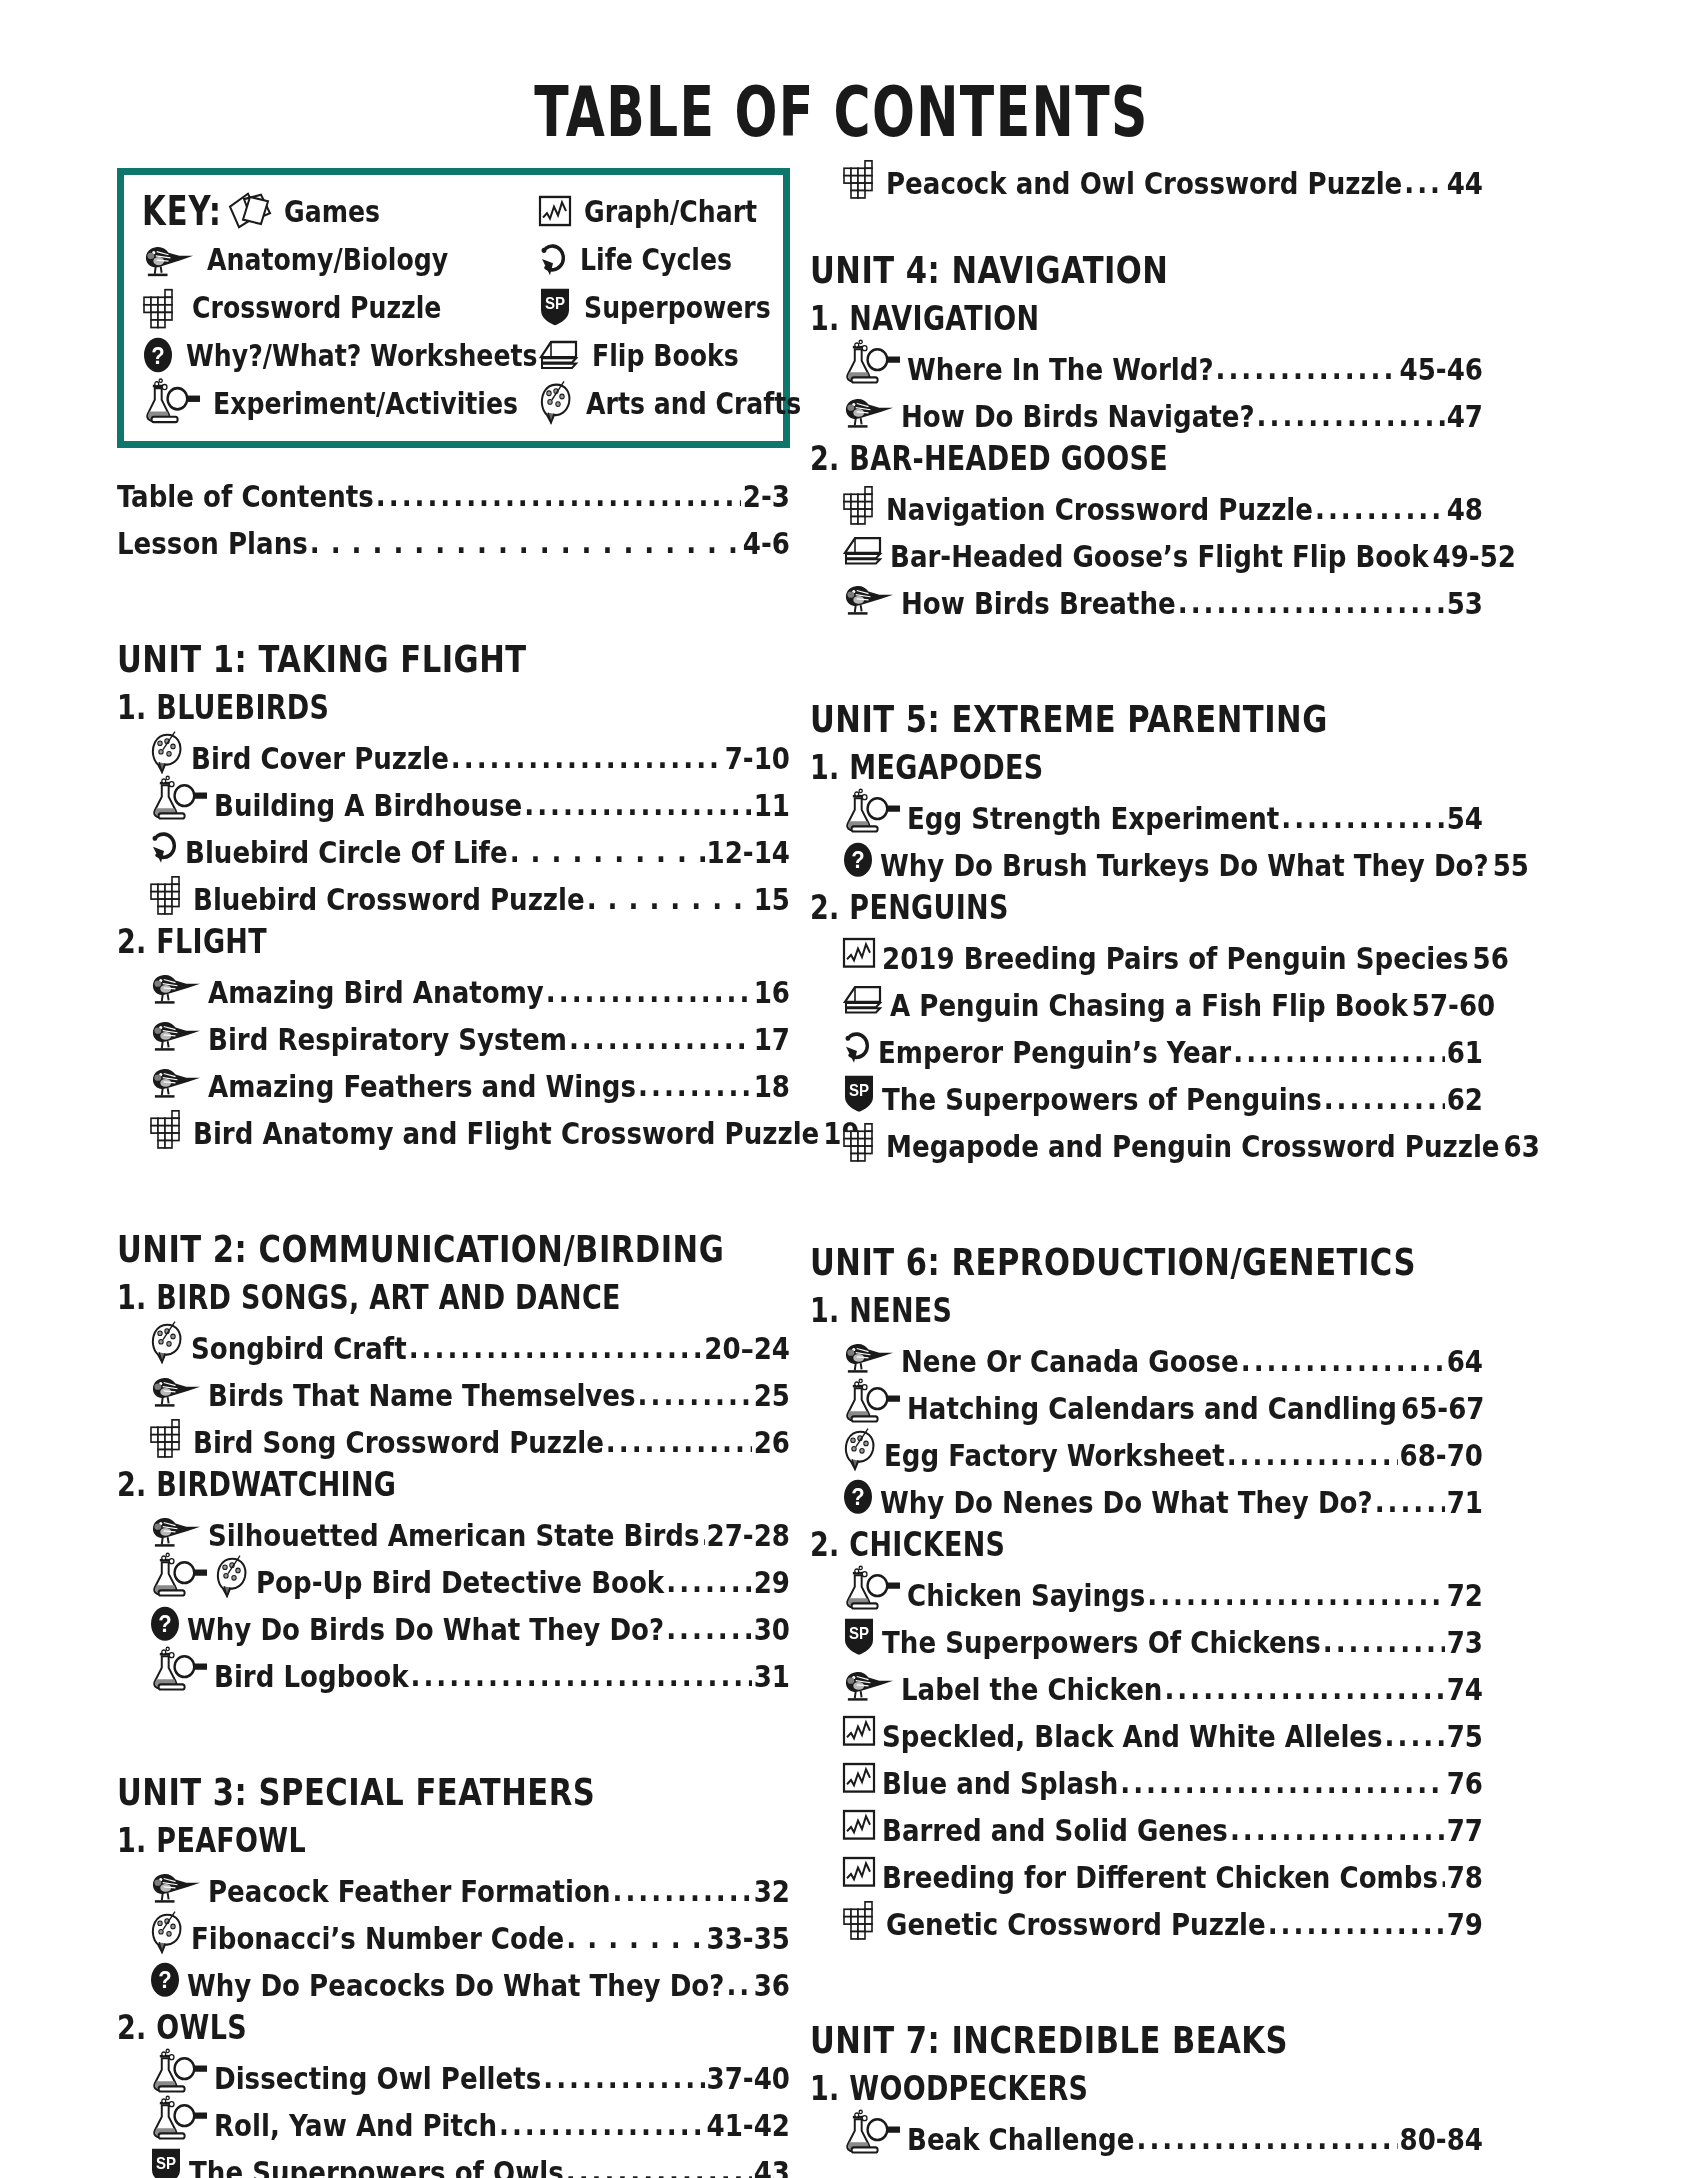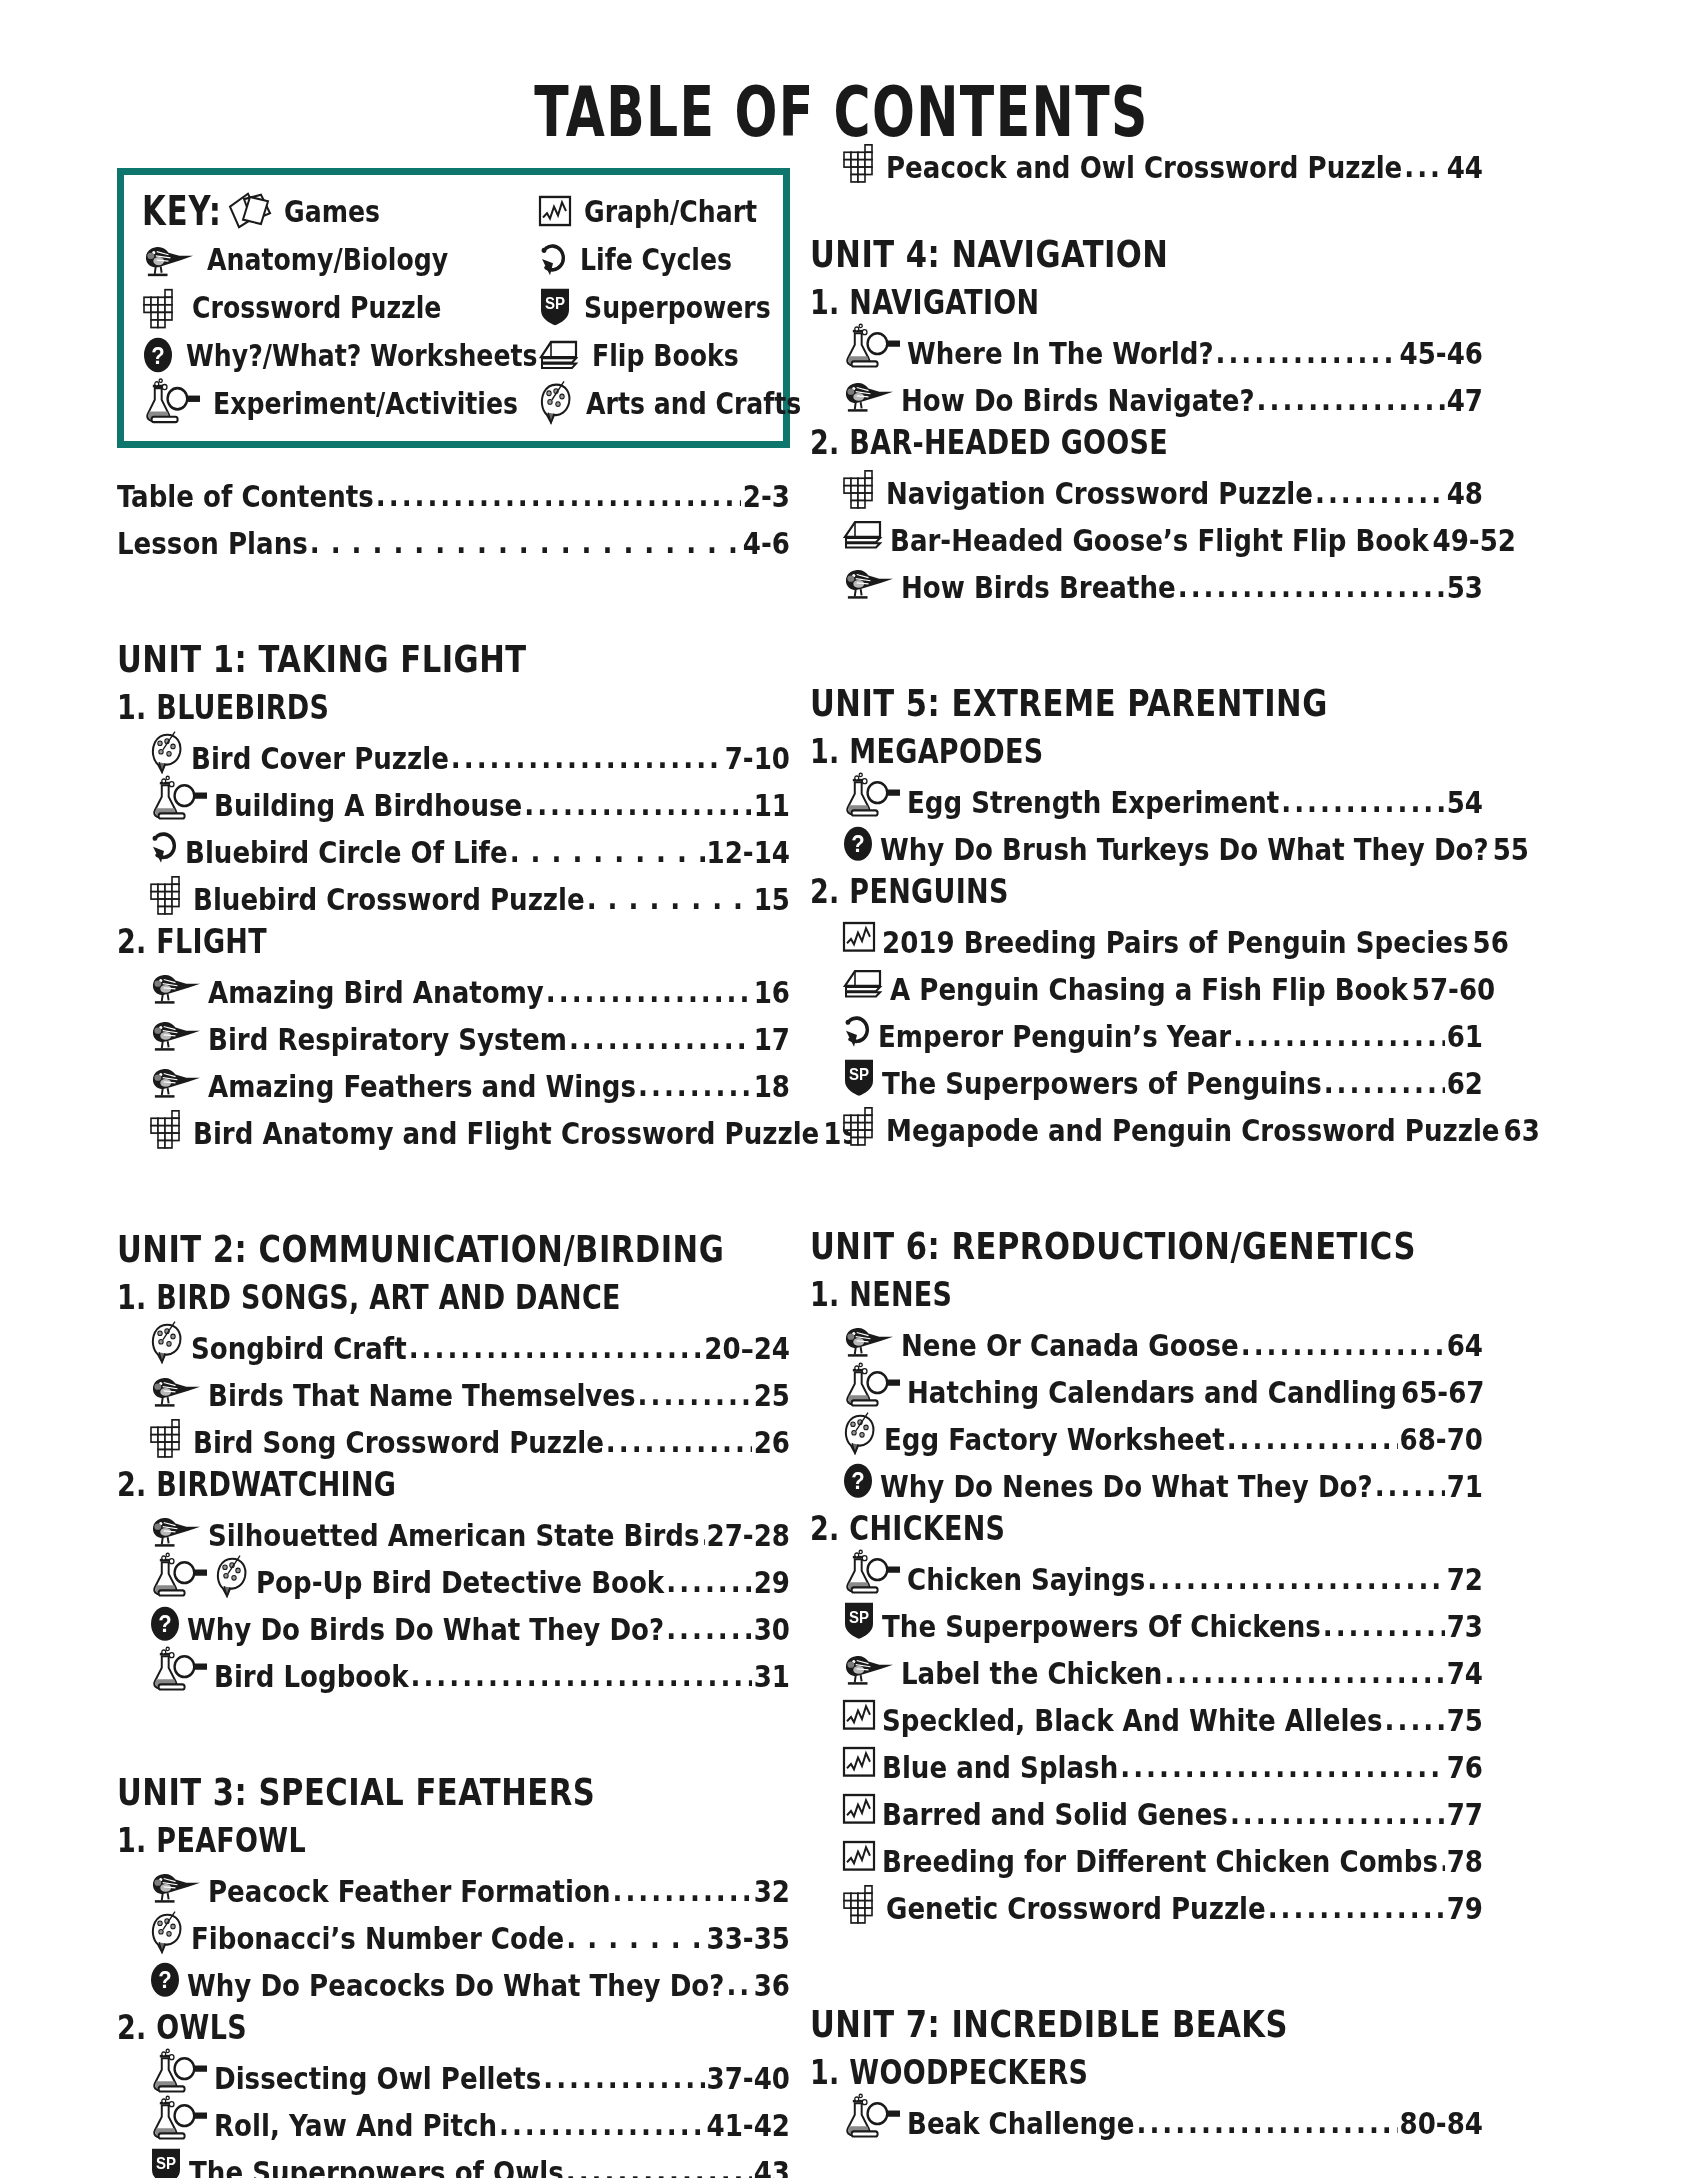--- a/index.html
+++ b/index.html
@@ -71,21 +71,21 @@
   }
   .key-label { margin-left: 6px; }
 
   
   .col {
     position: absolute;
     top: 465px;
     width: 673px;
   }
   .col-left  { left: 117px; }
-  .col-right { left: 810px; top: 136px; }
+  .col-right { left: 810px; top: 152px; }
 
   .toc-row {
     display: flex;
     align-items: flex-end;
     font-size: 29px;
     font-weight: bold;
     line-height: 1.0;
     height: 47px;
     white-space: nowrap;
     transform: scaleY(1.06);

